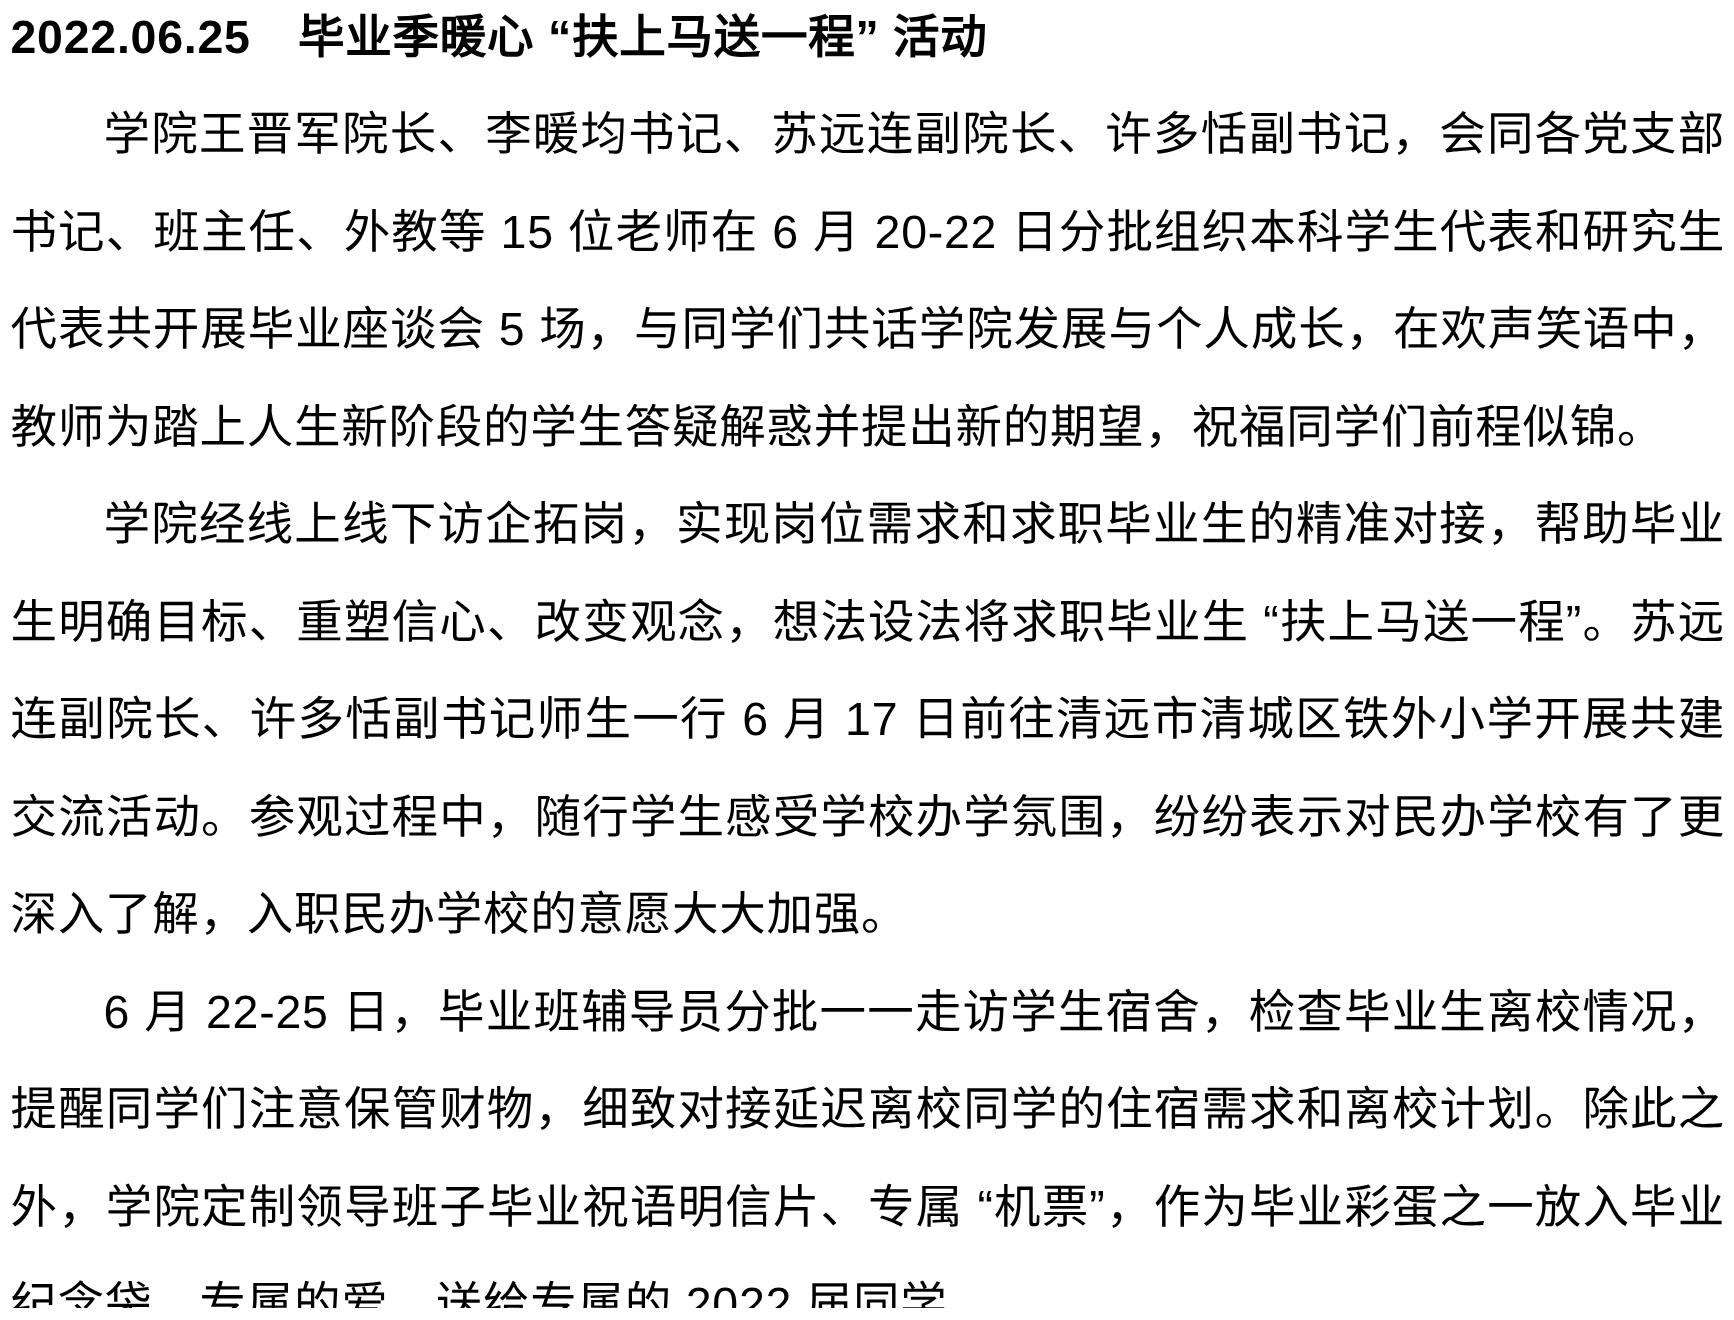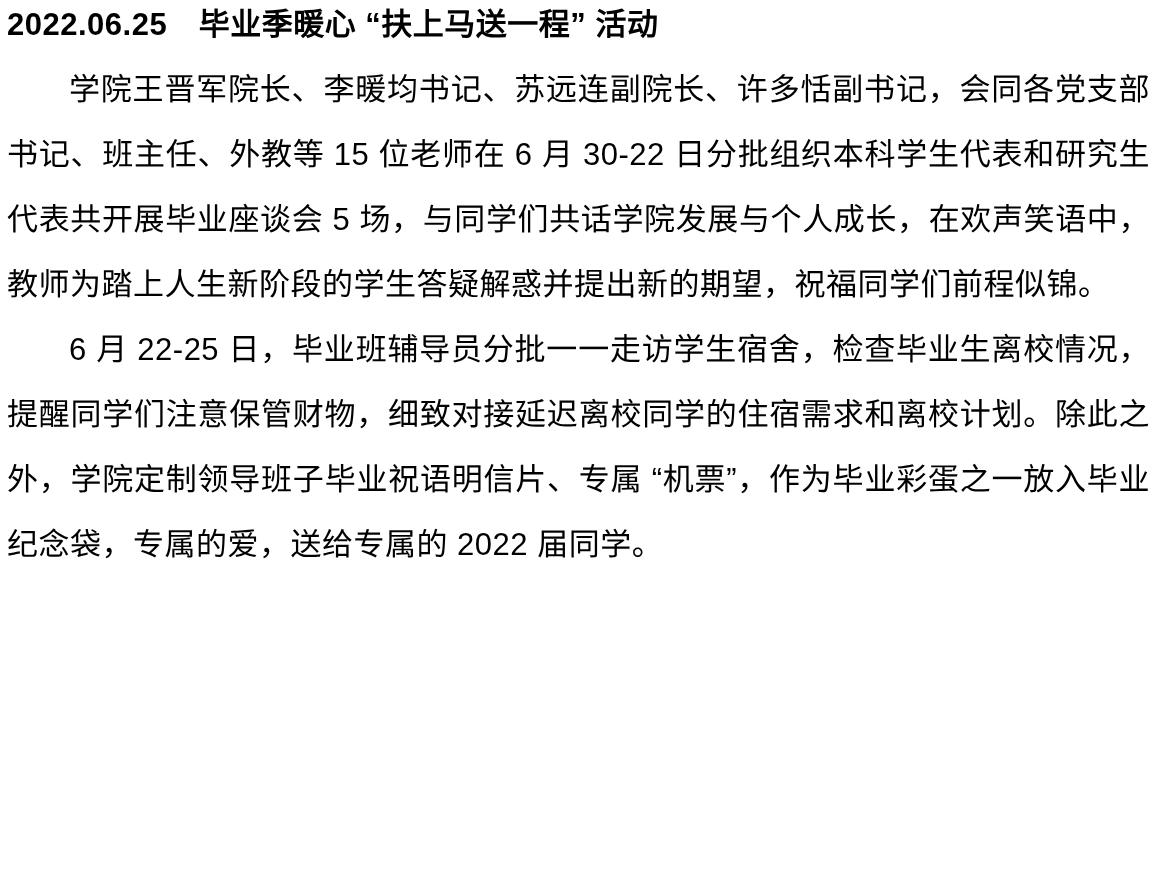--- a/index.html
+++ b/index.html
@@ -35,15 +35,16 @@
       text-indent: 2em;
       letter-spacing: 0.5px;
       word-break: break-all;
     }
   </style>
 </head>
 <body>
 
 <div class="page">
   <h1 class="doc-title">2022.06.25　毕业季暖心 “扶上马送一程” 活动</h1>
-  <p class="doc-paragraph">学院王晋军院长、李暖均书记、苏远连副院长、许多恬副书记，会同各党支部书记、班主任、外教等 15 位老师在 6 月 30-22 日分批组织本科学生代表和研究生代表共开展毕业座谈会 5 场，与同学们共话学院发展与个人成长，在欢声笑语中，教师为踏上人生新阶段的学生答疑解惑并提出新的期望，祝福同学们前程似锦。</p>
+  <p class="doc-paragraph">学院王晋军院长、李暖均书记、苏远连副院长、许多恬副书记，会同各党支部书记、班主任、外教等 15 位老师在 6 月 20-22 日分批组织本科学生代表和研究生代表共开展毕业座谈会 5 场，与同学们共话学院发展与个人成长，在欢声笑语中，教师为踏上人生新阶段的学生答疑解惑并提出新的期望，祝福同学们前程似锦。</p>
+  <p class="doc-paragraph">学院经线上线下访企拓岗，实现岗位需求和求职毕业生的精准对接，帮助毕业生明确目标、重塑信心、改变观念，想法设法将求职毕业生 “扶上马送一程”。苏远连副院长、许多恬副书记师生一行 6 月 17 日前往清远市清城区铁外小学开展共建交流活动。参观过程中，随行学生感受学校办学氛围，纷纷表示对民办学校有了更深入了解，入职民办学校的意愿大大加强。</p>
   <p class="doc-paragraph">6 月 22-25 日，毕业班辅导员分批一一走访学生宿舍，检查毕业生离校情况，提醒同学们注意保管财物，细致对接延迟离校同学的住宿需求和离校计划。除此之外，学院定制领导班子毕业祝语明信片、专属 “机票”，作为毕业彩蛋之一放入毕业纪念袋，专属的爱，送给专属的 2022 届同学。</p>
 </div>
 
 </body></html>

